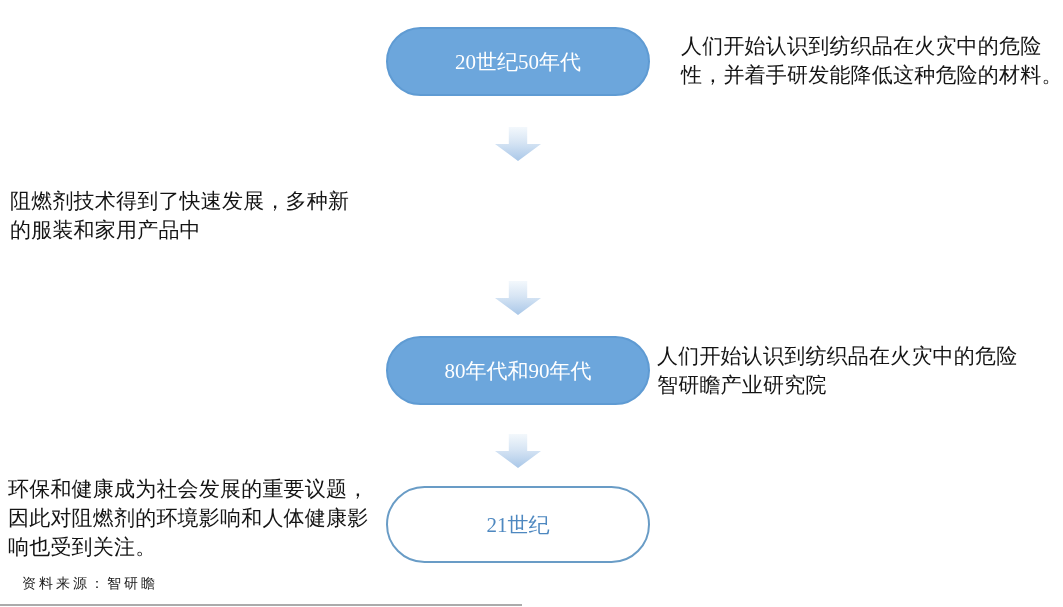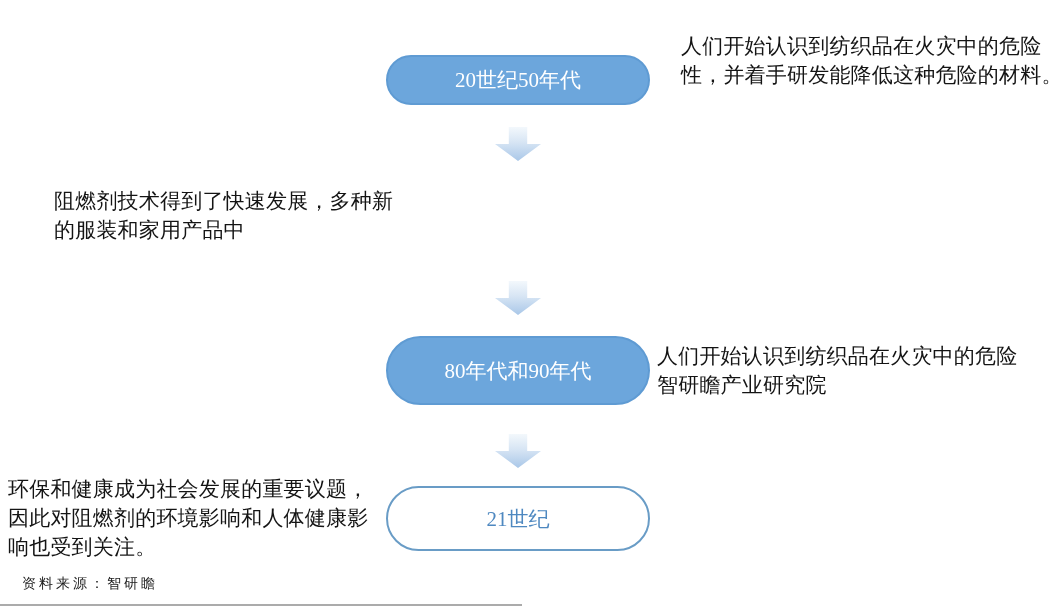--- a/index.html
+++ b/index.html
@@ -23,34 +23,34 @@
   .pill.filled{
     background:var(--node_fill,#6CA6DC);
     border:2px solid var(--node_fill_border,#5F9BD3);
     color:#ffffff;
   }
   .pill.outlined{
     background:#ffffff;
     border:2.5px solid var(--node_border,#699CC6);
     color:var(--node_text_blue,#4E88C0);
   }
-  .p1{top:27px;height:50px;margin-top:28px;}
+  .p1{top:27px;height:69px;}
   .p2{top:179px;height:77px;}
   .p3{top:336px;height:69px;}
-  .p4{top:486px;height:65px;}
+  .p4{top:486px;height:77px;}
   
   .ann{
     position:absolute;
     color:#141414;
     font-size:21px;
     line-height:29px;
     letter-spacing:0.2px;
   }
   .a1{left:681px;top:31px;width:388px;}
-  .a2{left:10px;top:186px;width:382px;margin-left:44px;}
+  .a2{left:10px;top:186px;width:382px;}
   .a3{left:657px;top:341px;width:402px;}
   .a4{left:8px;top:474px;width:384px;}
   
   .arrow{
     position:absolute;
     left:495px;width:46px;height:34px;
     background:linear-gradient(180deg,#f3f8fc 0%,#d7e5f4 45%,#a9c7e8 100%);
     clip-path:polygon(30% 0,70% 0,70% 50%,100% 50%,50% 100%,0 50%,30% 50%);
   }
   .ar1{top:127px;}

